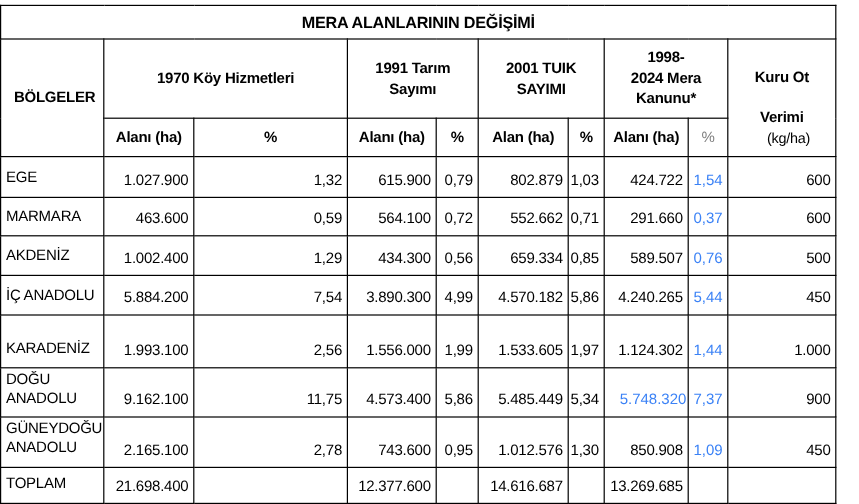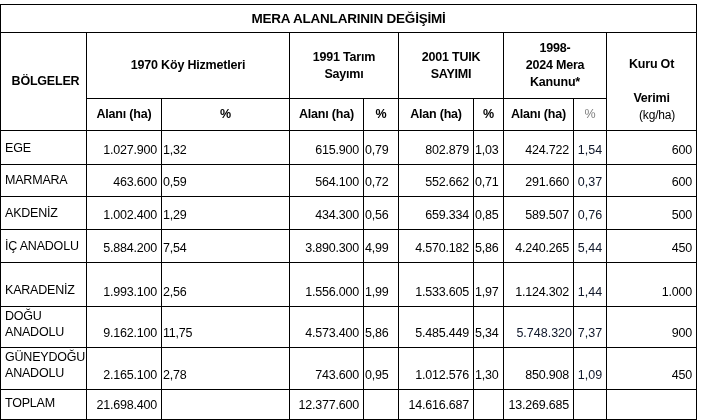--- a/index.html
+++ b/index.html
@@ -53,26 +53,26 @@
     vertical-align: bottom;
     padding: 2px 2px 7px 4px;
     line-height: 1.25;
   }
   td.num {
     text-align: right;
     vertical-align: bottom;
     padding: 2px 4px 7px 1px;
   }
   td.pct {
-    text-align: left;
+    text-align: right;
     vertical-align: bottom;
     padding: 2px 4px 7px 1px;
   }
   td.gray {
-    color: #0f172a;
+    color: #3b82f6;
     text-align: center;
     padding-right: 1px;
     letter-spacing: 0;
   }
   tr.r-ege  { height: 34px; padding-left: 28px; }
   tr.r-mar  { height: 32px; }
   tr.r-akd  { height: 33px; }
   tr.r-ica  { height: 33px; }
   tr.r-kar  { height: 44px; }
   tr.r-dog  { height: 41px; padding-left: 33px; }

